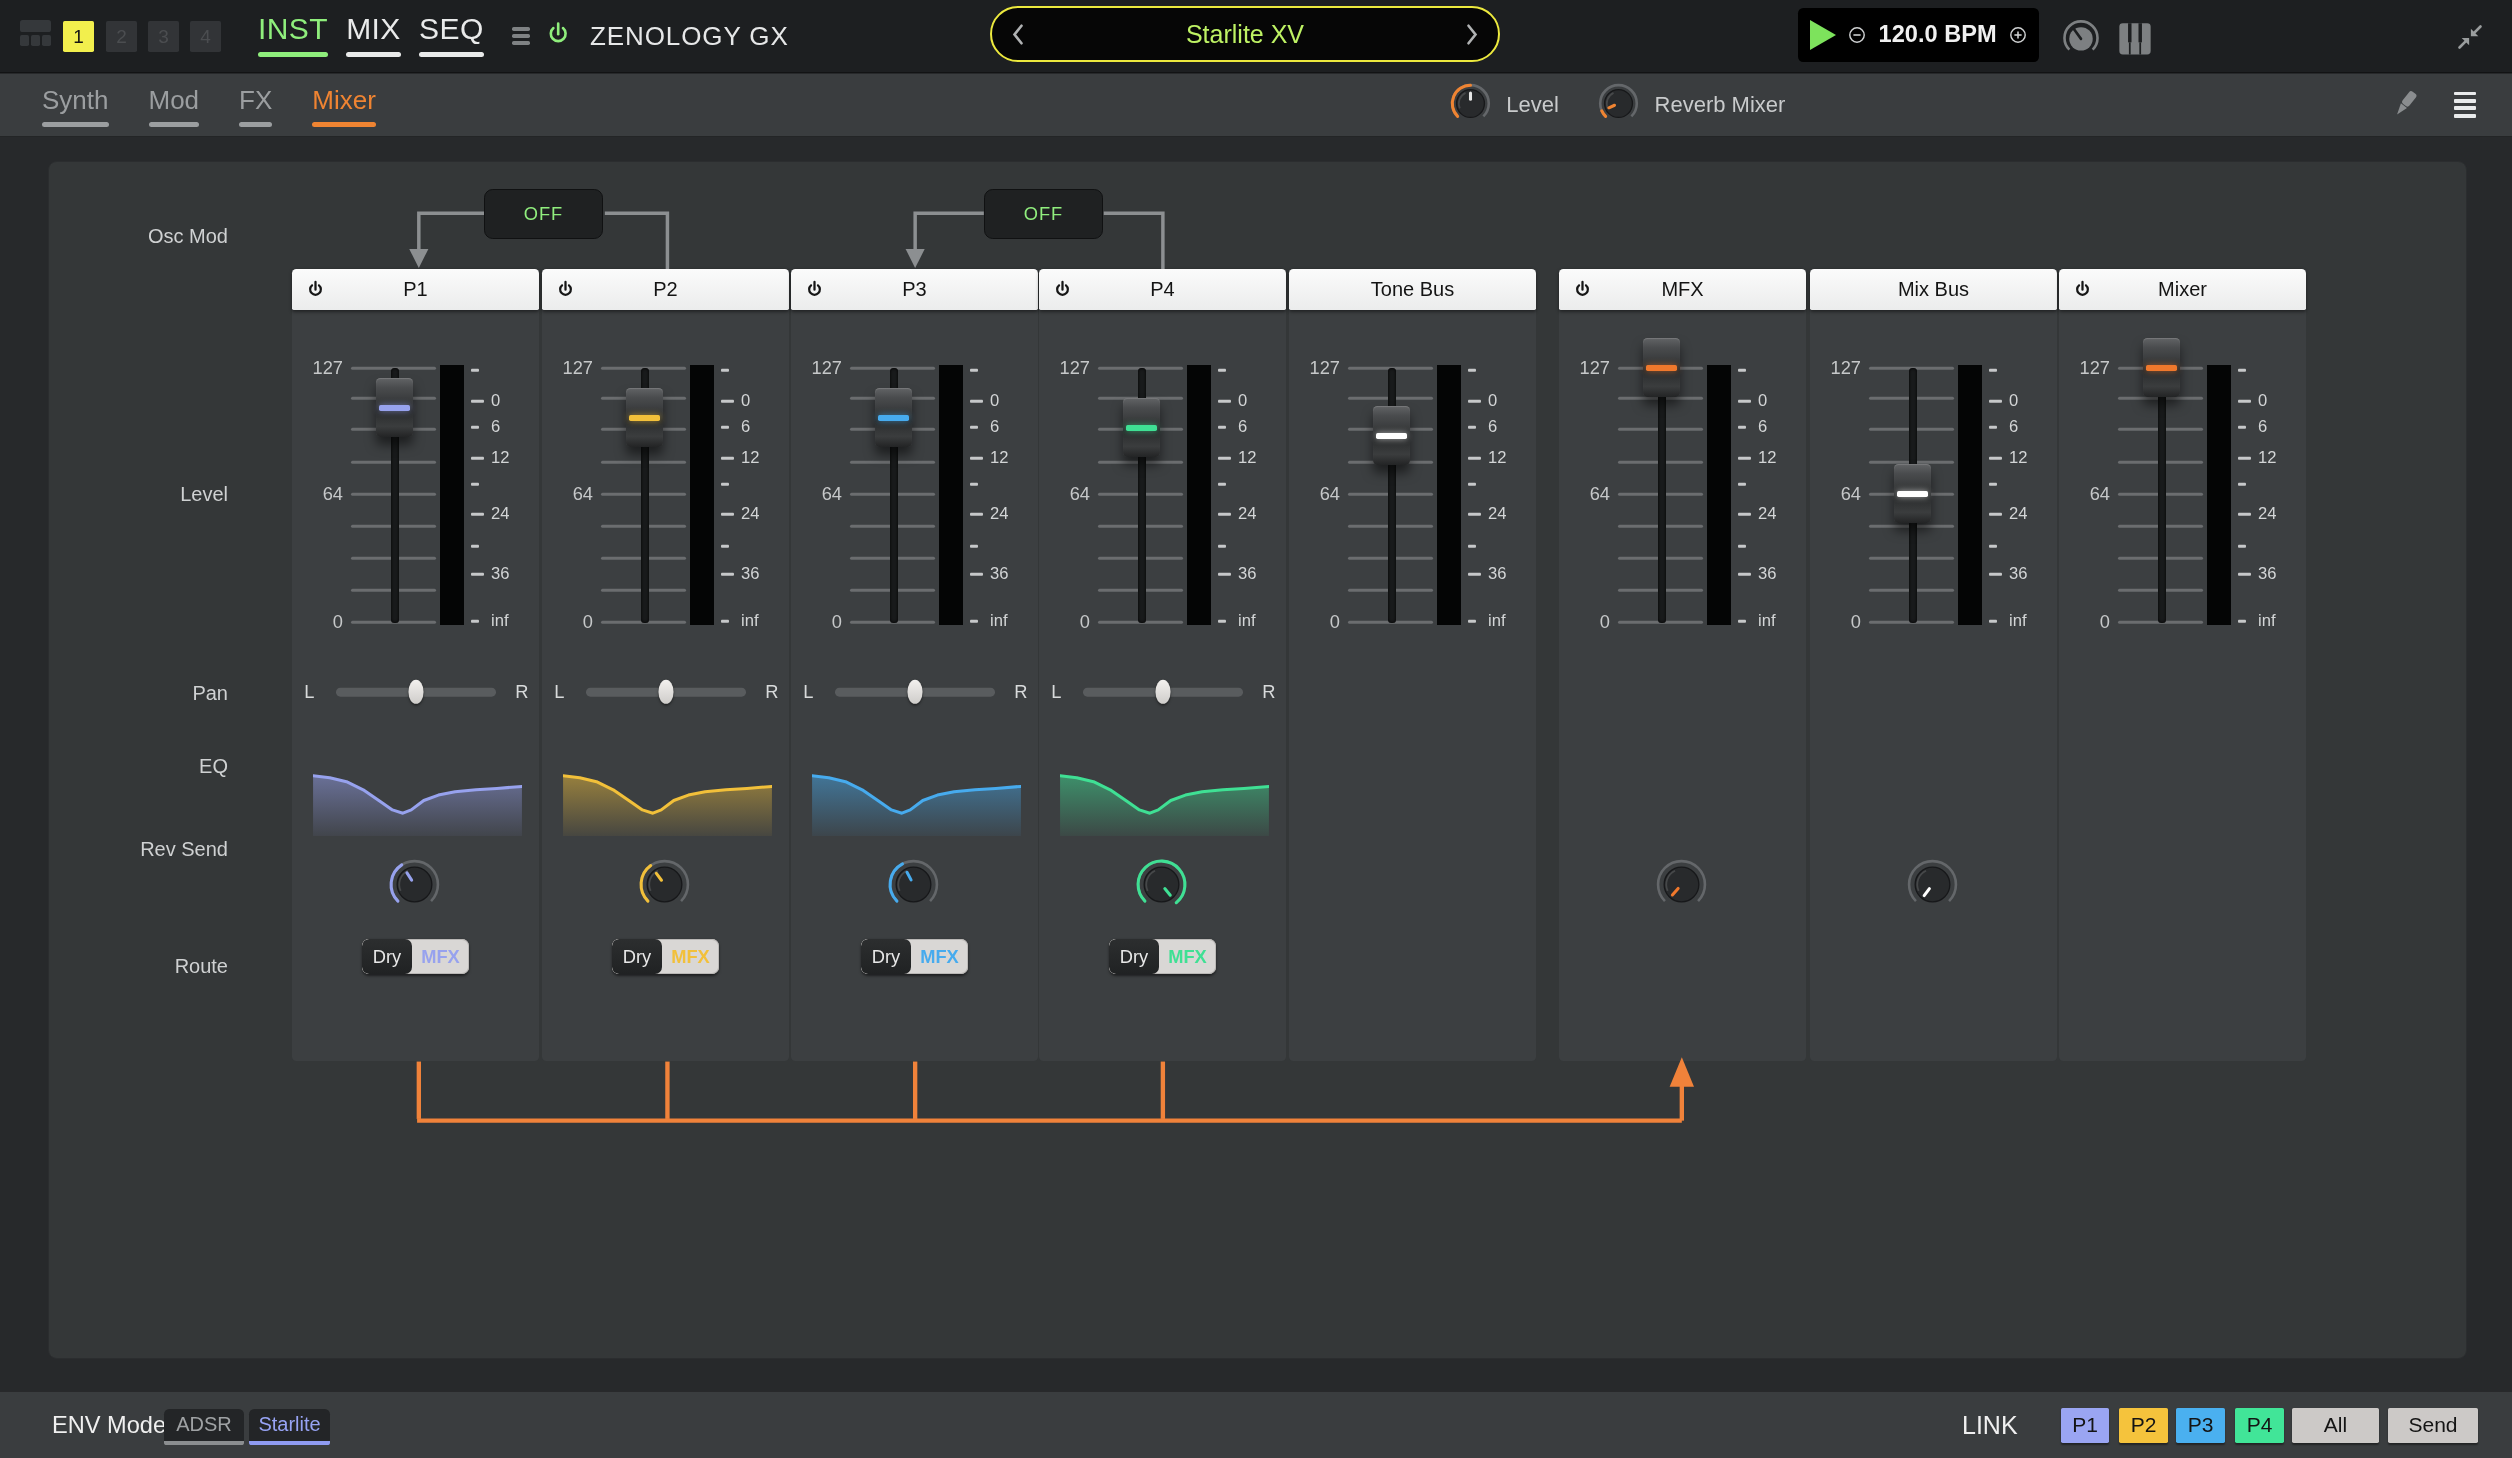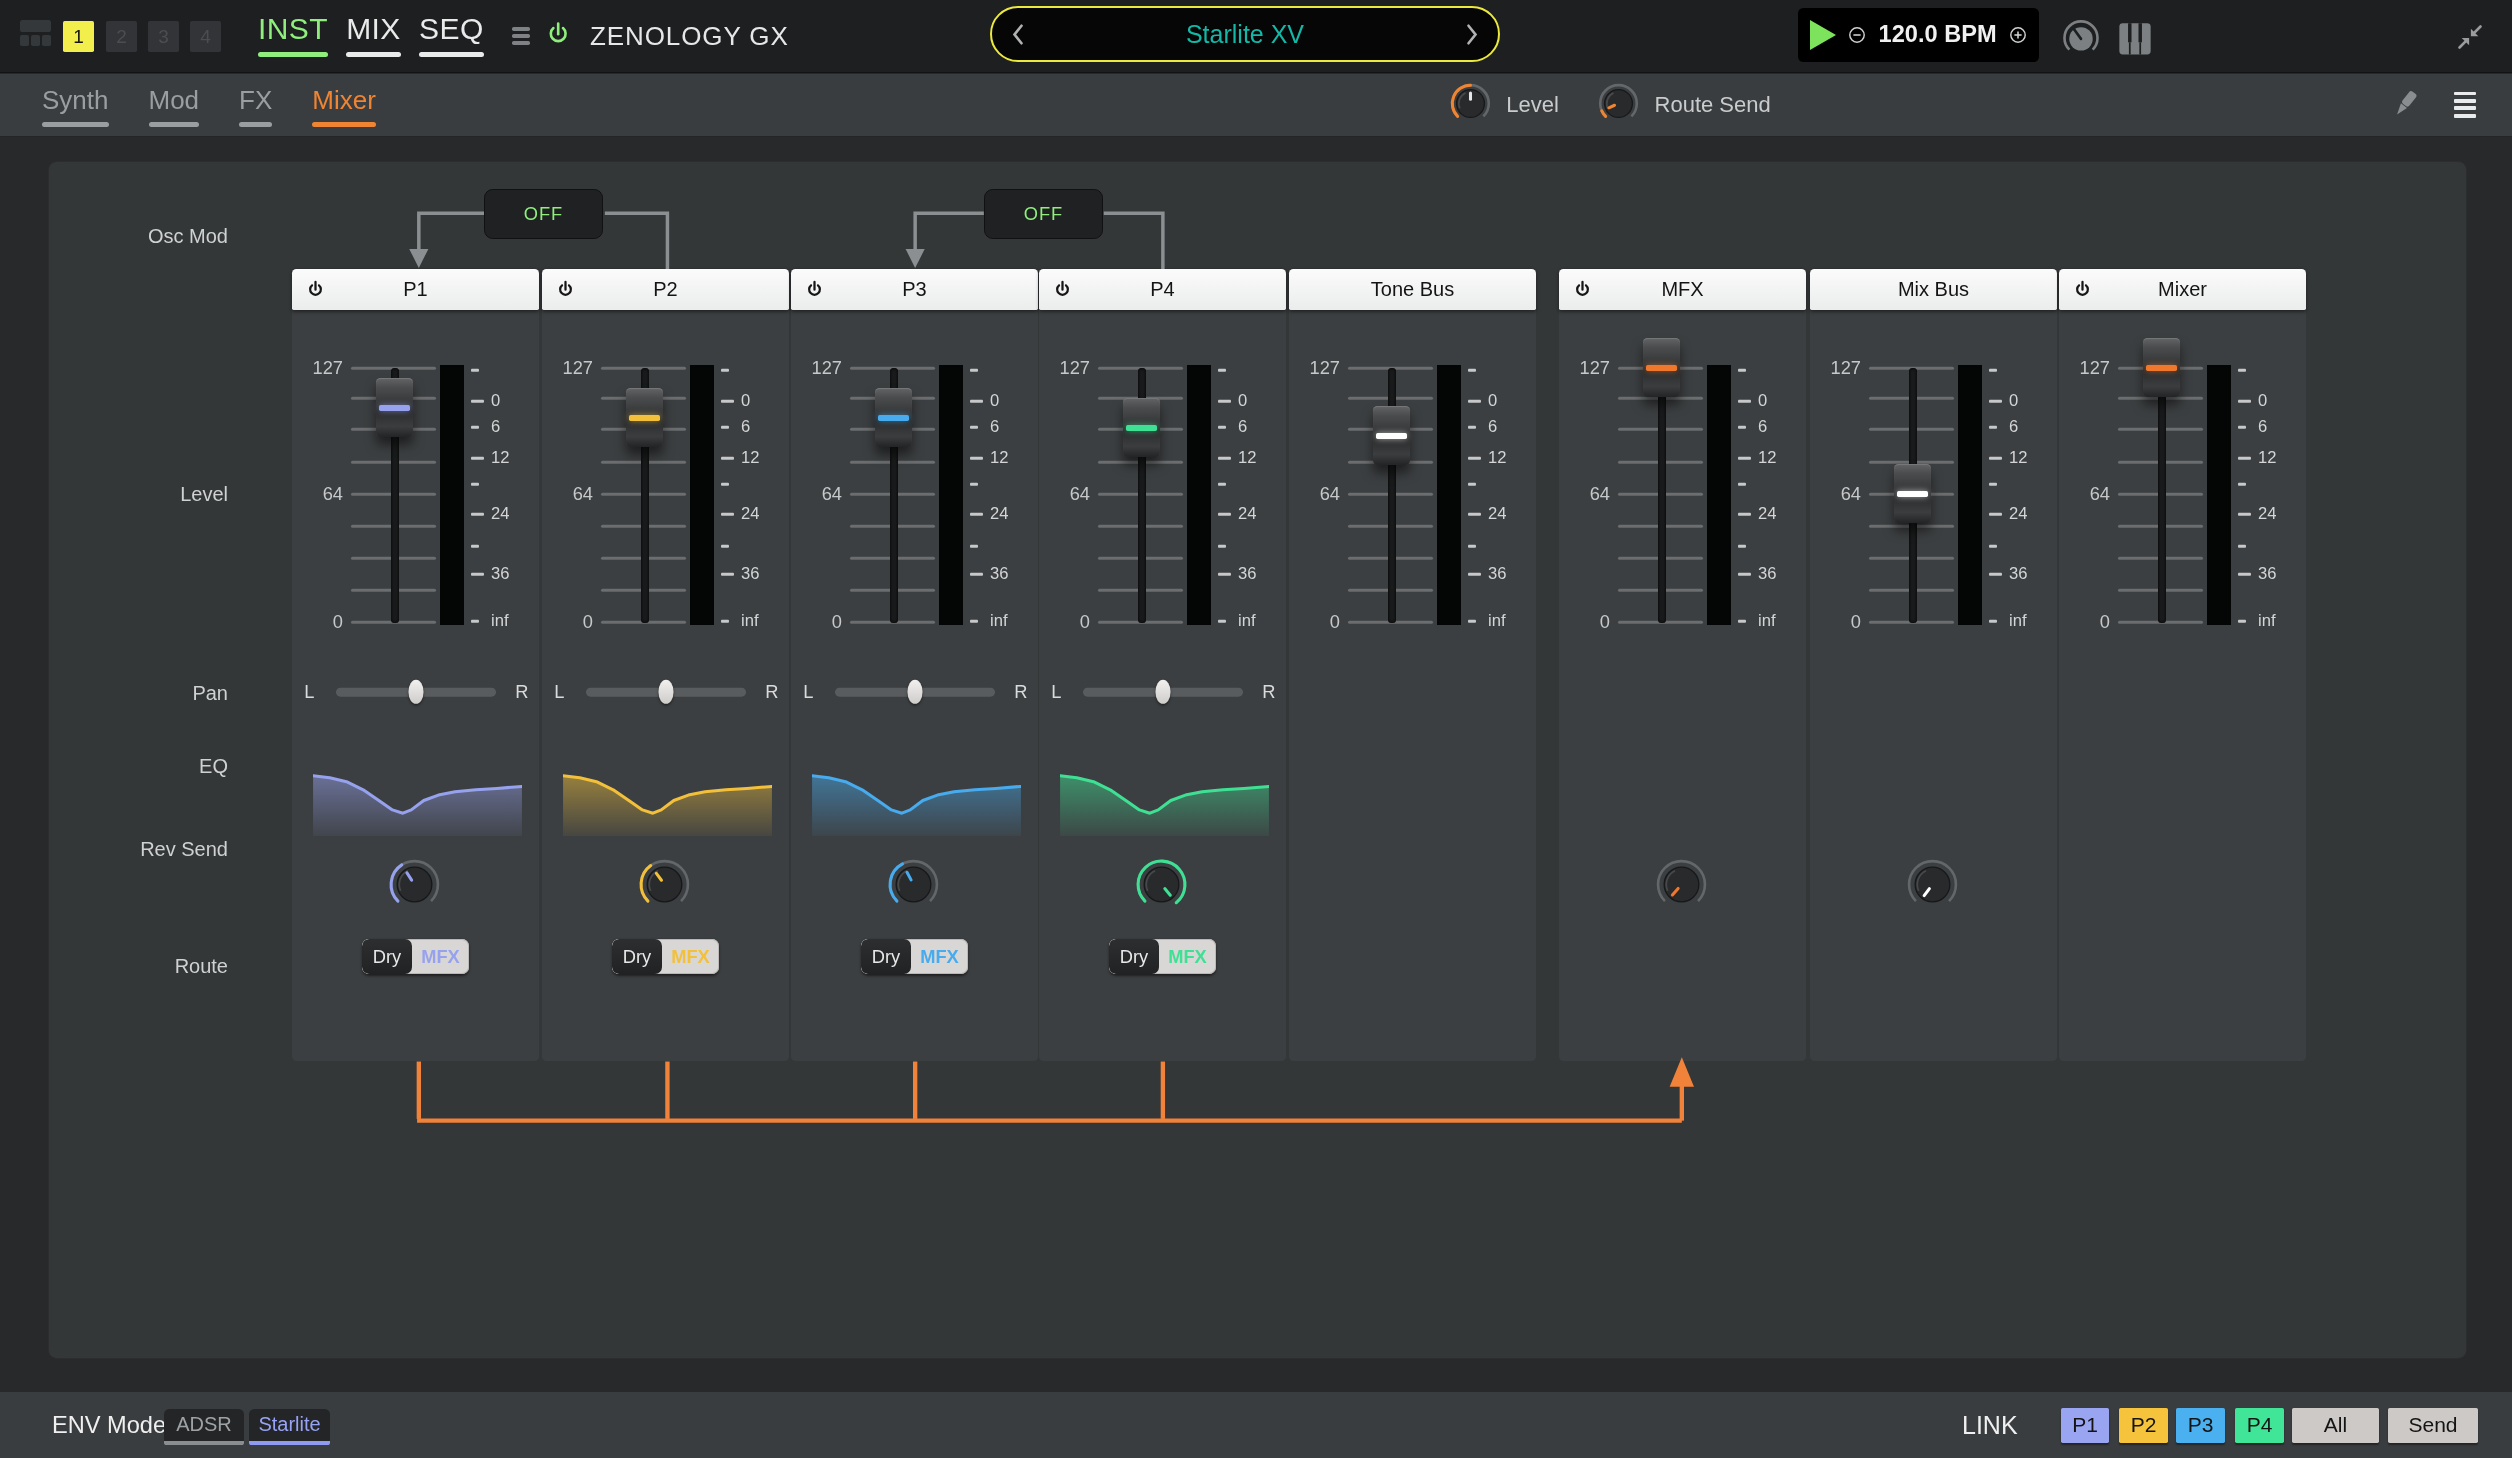--- a/index.html
+++ b/index.html
@@ -20,21 +20,21 @@
   .top-tab::after{content:"";display:block;height:4.4px;border-radius:2.6px;background:currentColor;margin-top:6.1px;}
   .top-tab.active{color:#8fee7c;}
   .menu-lines{position:absolute;left:512px;top:27px;display:flex;flex-direction:column;gap:3.5px;}
   .menu-lines i{width:18.3px;height:3.5px;border-radius:1.7px;background:#7f8284;}
   .pwr-top{position:absolute;left:546px;top:21px;}
   .app-title{position:absolute;left:590px;top:0;height:72px;display:flex;align-items:center;
              font-size:26px;letter-spacing:0.9px;color:#e6e7e8;}
   .preset-pill{position:absolute;left:990px;top:6.1px;width:510px;height:56px;background:#060606;
                border:2.6px solid #ece93e;border-radius:30px;display:flex;align-items:center;box-sizing:border-box;}
   .pp-chev{width:52px;display:flex;align-items:center;justify-content:center;cursor:default;}
-  .pp-name{flex:1;text-align:center;font-size:25px;color:#14b8a6;}
+  .pp-name{flex:1;text-align:center;font-size:25px;color:#bef264;}
   .transport{position:absolute;left:1798px;top:7.9px;width:241px;height:54px;background:#000;border-radius:5.2px;
              display:flex;align-items:center;gap:12.2px;padding:0 12.2px;box-sizing:border-box;}
   .play-tri{width:0;height:0;border-left:26px solid #7de35c;border-top:15.7px solid transparent;border-bottom:15.7px solid transparent;}
   .bpm-text{font-size:23.6px;font-weight:bold;color:#f0f0f0;white-space:nowrap;}
   .tb-icon{position:absolute;top:17.5px;}
   
   .subbar{position:absolute;left:0;top:74px;width:100%;height:62px;background:#3a3d3f;border-bottom:1.7px solid #232526;}
   .sub-tabs{position:absolute;left:35px;top:11.3px;display:flex;gap:26px;}
   .sub-tab{font-size:26px;color:#9b9ea0;padding:0 7px;}
   .sub-tab::after{content:"";display:block;height:4.4px;border-radius:2.6px;background:currentColor;margin-top:6.1px;}
@@ -188,21 +188,21 @@
     <line x1="27.0" y1="22.0" x2="27.0" y2="15.0" stroke="#e6e6e6" stroke-width="3.5" stroke-linecap="round"></line>
   </svg></span>
       <span class="lg-label">Level</span>
       <span class="lg-knob"><svg width="47" height="47" viewBox="0 0 54 54">
     <path d="M 12.2 41.8 A 21 21 0 1 1 41.8 41.8" fill="none" stroke="#64676a" stroke-width="3"></path>
     <path d="M 12.2 41.8 A 21 21 0 0 1 7.8 35.5" fill="none" stroke="#ef8432" stroke-width="3.5" stroke-linecap="round"></path>
     <circle cx="27" cy="27" r="16" fill="#282a2c" stroke="#17181a" stroke-width="1.5"></circle>
     <path d="M 14.8 32.7 A 13.5 13.5 0 0 1 21.3 14.8" fill="none" stroke="rgba(255,255,255,.14)" stroke-width="2"></path>
     <line x1="22.4" y1="29.0" x2="16.0" y2="31.9" stroke="#ef8432" stroke-width="3.5" stroke-linecap="round"></line>
   </svg></span>
-      <span class="lg-label">Route Send</span>
+      <span class="lg-label">Reverb Mixer</span>
     </div>
     <svg class="pencil" width="31" height="38" viewBox="0 0 36 44">
       <g transform="rotate(38 18 22)" fill="#8a8d8f">
         <rect x="13" y="4" width="10" height="18" rx="3"></rect>
         <path d="M13.5 23 h9 L18 36 z"></path>
       </g>
     </svg>
     <div class="burger">
         <i></i>
         <i></i>

